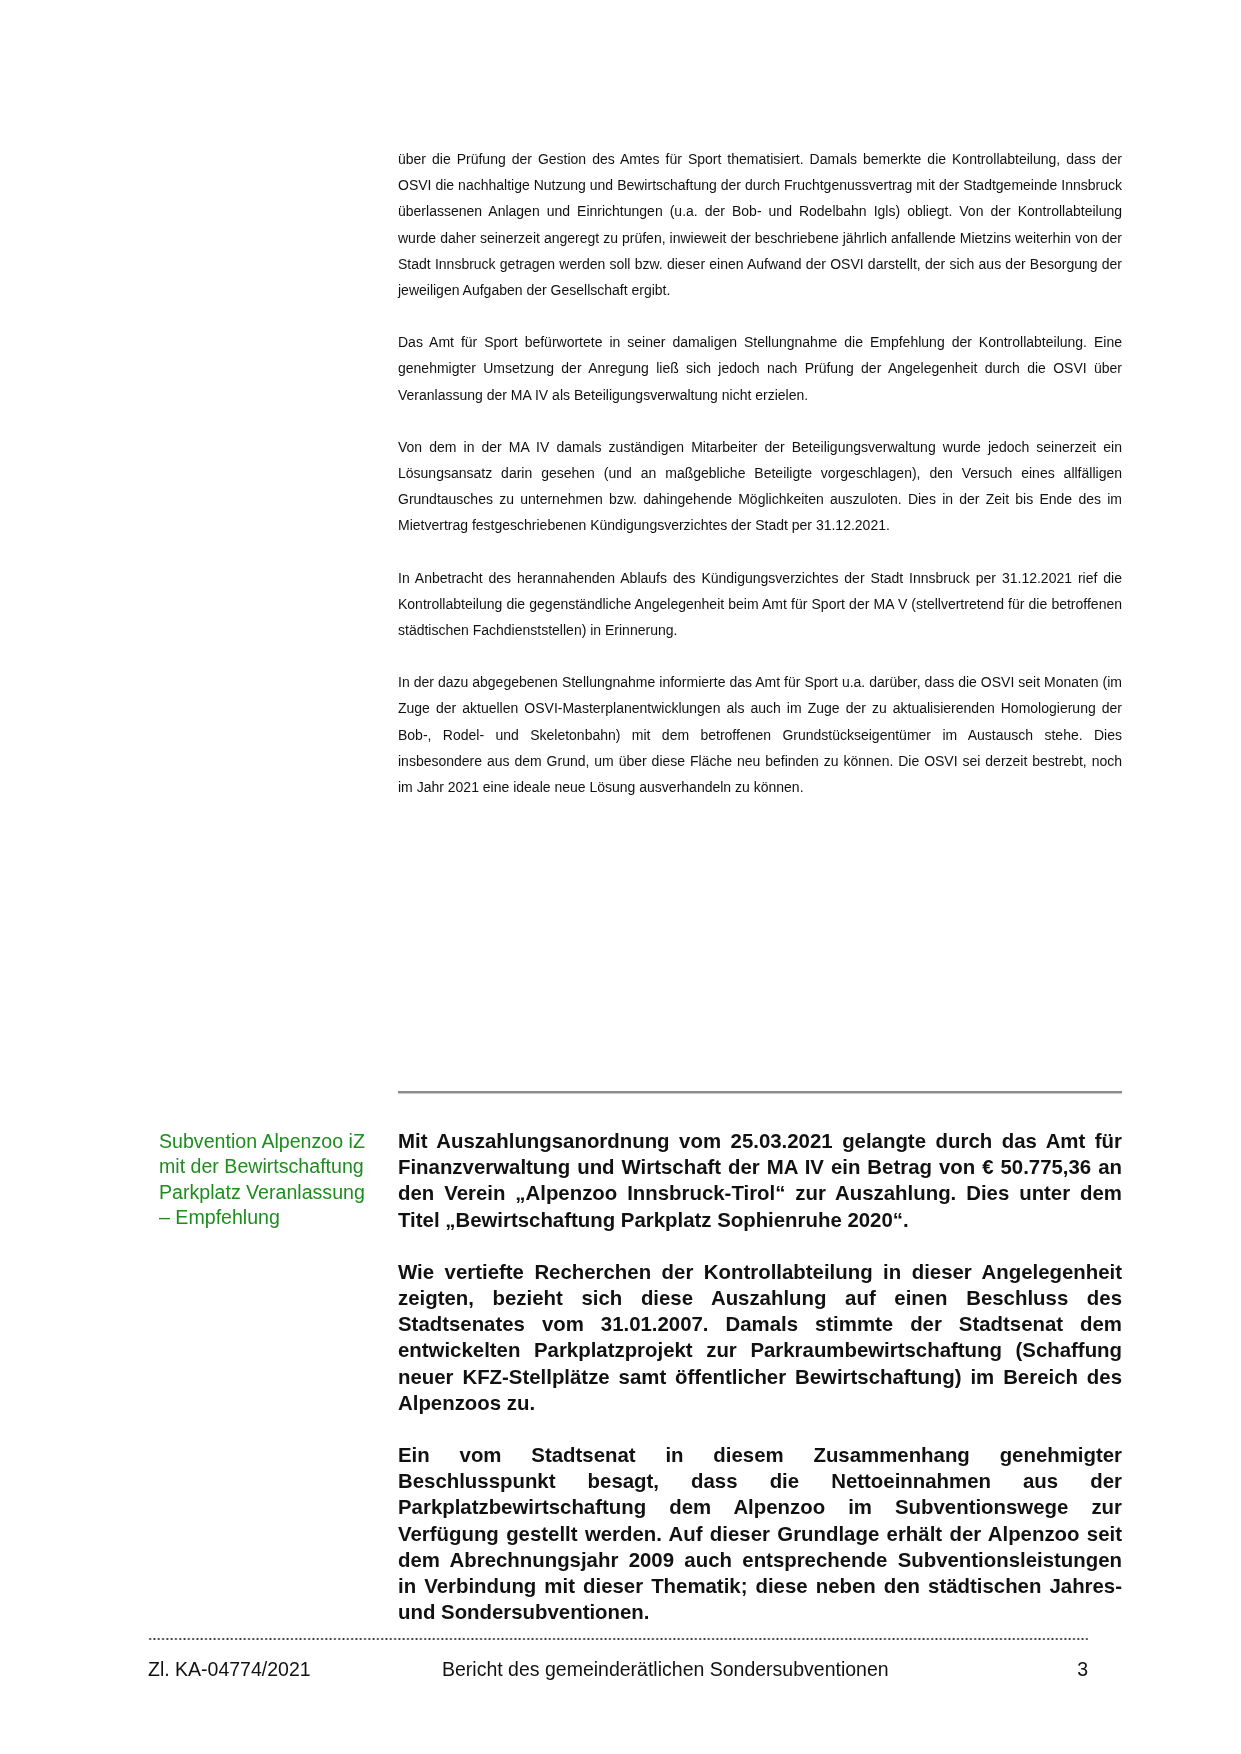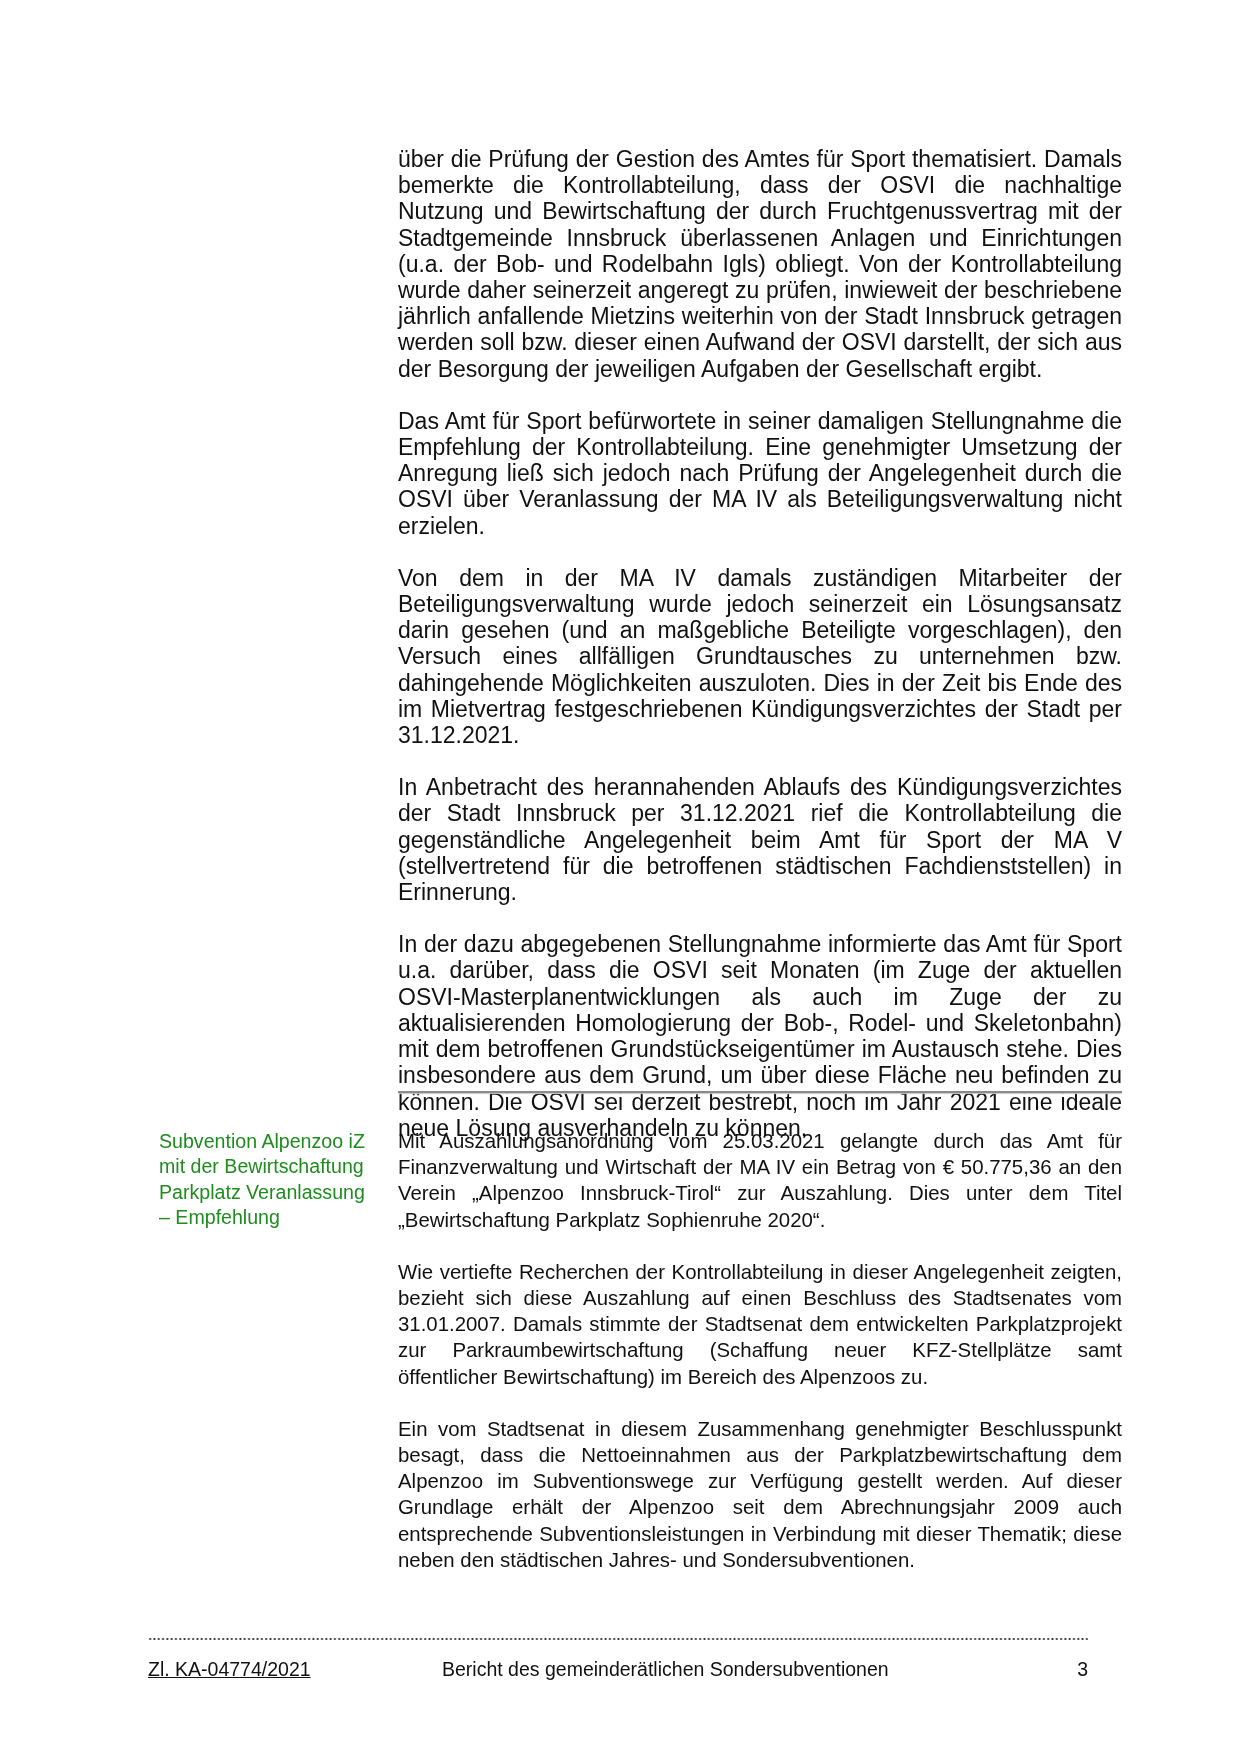--- a/index.html
+++ b/index.html
@@ -1,34 +1,34 @@
 <!DOCTYPE html>
 <html><head>
 <meta charset="utf-8">
 <style>
   html, body { margin: 0; padding: 0; background: #ffffff; }
   body { width: 1241px; height: 1754px; position: relative; overflow: hidden;
          font-family: "Liberation Sans", sans-serif; color: #111111; }
   .body-col { position: absolute; left: 398px; width: 724px; top: 146px;
-              font-size: 23px; line-height: 26.2px; text-align: justify; }
+              font-size: 14px; line-height: 26.2px; text-align: justify; }
   .body-col p { margin: 0; }
   .p-gap { height: 26px; }
   .rule { position: absolute; left: 398px; width: 724px; top: 1091px; height: 0;
           border-top: 2px solid #8a8a8a; box-shadow: 0 1px 1px #c8c8c8; }
   .margin-note { position: absolute; left: 159px; top: 1129px; width: 210px;
                  font-size: 19.6px; line-height: 25.4px; color: #1e8c1e; }
   .section2 { position: absolute; left: 398px; width: 724px; top: 1128px;
               font-size: 20.4px; line-height: 26.2px; text-align: justify; }
-  .section2 p { margin: 0; }
+  .section2 p { margin: 0; font-weight: bold; }
   .dots { position: absolute; left: 148px; top: 1637px; width: 940px; height: 4px;
           background-image: radial-gradient(circle, #333 0.9px, transparent 1.1px);
           background-size: 4.3px 4px; background-repeat: repeat-x; }
   .footer { position: absolute; left: 148px; top: 1657px; width: 940px;
             font-size: 19.5px; line-height: 24px; color: #111; }
-  .footer .ref { position: absolute; left: 0; text-decoration: underline; }
+  .footer .ref { position: absolute; left: 0; }
   .footer .title { position: absolute; left: 294px; }
   .footer .pg { position: absolute; right: 0; }
 </style>
 </head>
 <body>
 
 <div class="body-col">
   <p>über die Prüfung der Gestion des Amtes für Sport thematisiert. Damals bemerkte die Kontrollabteilung, dass der OSVI die nachhaltige Nutzung und Bewirtschaftung der durch Fruchtgenussvertrag mit der Stadtgemeinde Innsbruck überlassenen Anlagen und Einrichtungen (u.a. der Bob- und Rodelbahn Igls) obliegt. Von der Kontrollabteilung wurde daher seinerzeit angeregt zu prüfen, inwieweit der beschriebene jährlich anfallende Mietzins weiterhin von der Stadt Innsbruck getragen werden soll bzw. dieser einen Aufwand der OSVI darstellt, der sich aus der Besorgung der jeweiligen Aufgaben der Gesellschaft ergibt.</p>
   <div class="p-gap"></div>
   <p>Das Amt für Sport befürwortete in seiner damaligen Stellungnahme die Empfehlung der Kontrollabteilung. Eine genehmigter Umsetzung der Anregung ließ sich jedoch nach Prüfung der Angelegenheit durch die OSVI über Veranlassung der MA IV als Beteiligungsverwaltung nicht erzielen.</p>

